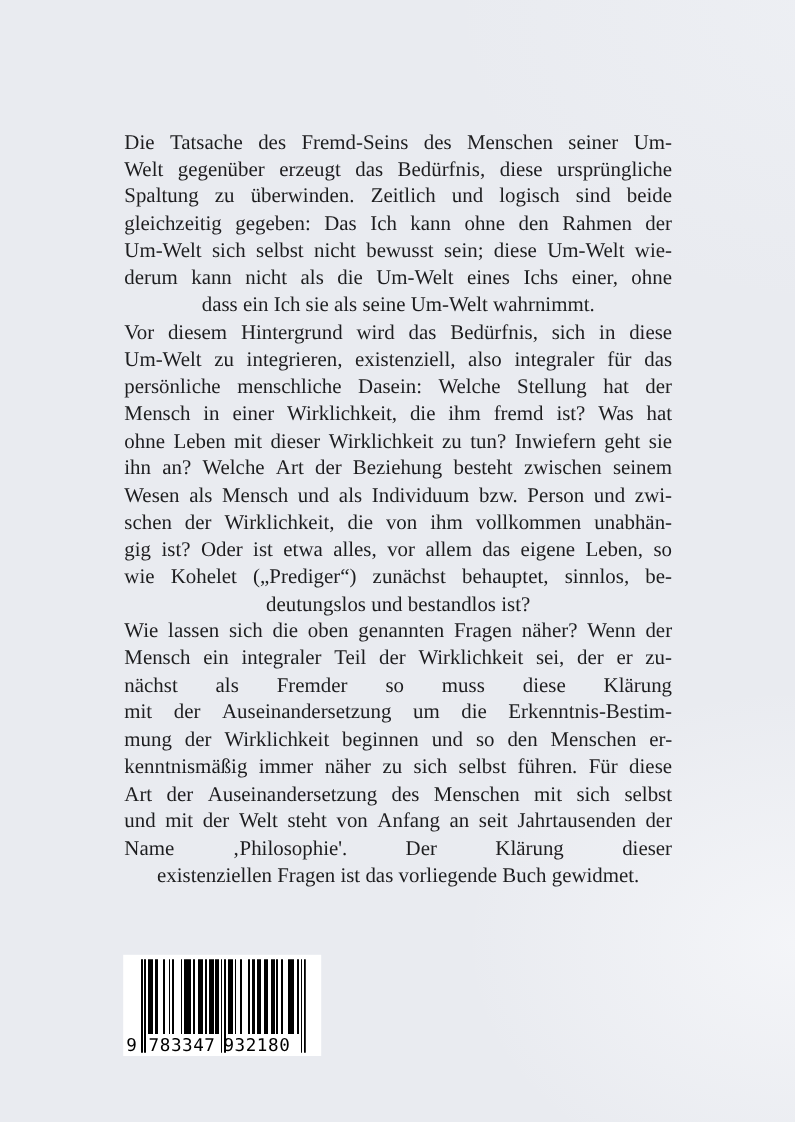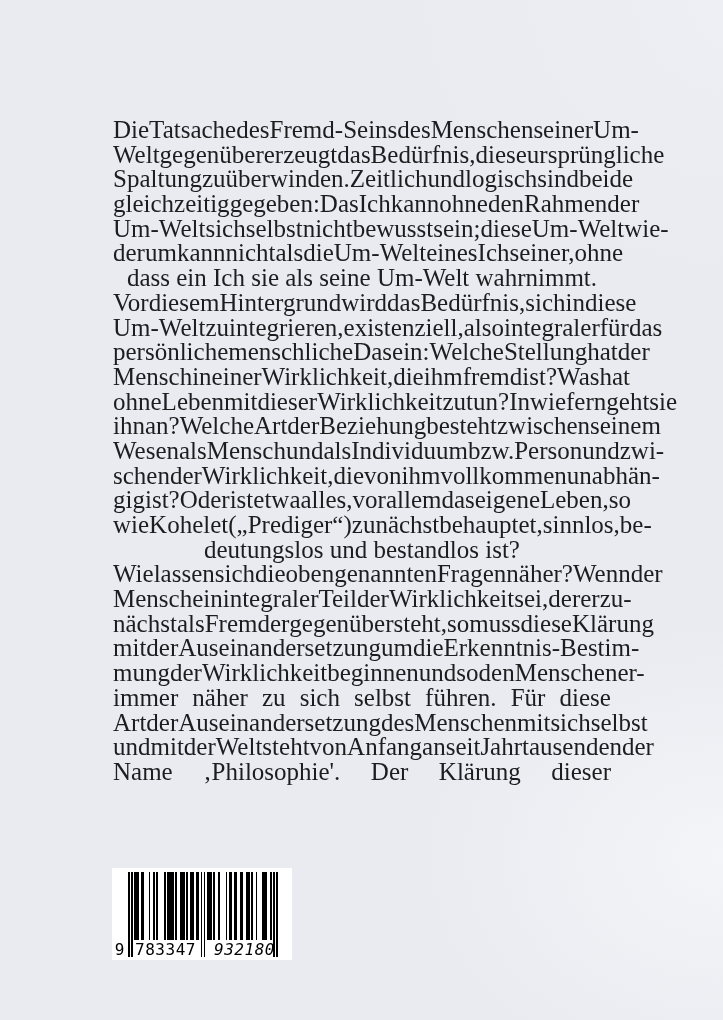--- a/index.html
+++ b/index.html
@@ -7,21 +7,21 @@
     width:723px;height:1020px;overflow:hidden;position:relative;
     background:
       radial-gradient(ellipse 430px 330px at 100% 84%, rgba(245,246,249,.9) 0%, rgba(245,246,249,0) 70%),
       radial-gradient(ellipse 500px 400px at 105% 0%, rgba(240,242,246,.6) 0%, rgba(240,242,246,0) 70%),
       #e9ebf0;
     font-family:"Liberation Serif", serif;
   }
   .cover{position:absolute;inset:0;}
   .blurb{
     position:absolute;left:113px;top:118px;width:498px;
-    font-size:25px;line-height:24.7px;color:#1d1d1f;
+    font-size:19px;line-height:24.7px;color:#1d1d1f;
     font-family:"Liberation Serif", serif;
   }
   .line{display:flex;justify-content:space-between;height:24.7px;}
   .line span{flex:0 0 auto;white-space:pre;}
   .line.last{display:block;text-align:center;}
   .barcode-box{
     position:absolute;left:112px;top:868px;width:180px;height:92px;
     background:#ffffff;
   }
   #barcode-svg{
@@ -29,21 +29,21 @@
     shape-rendering:crispEdges;
   }
   .bc-digit{
     position:absolute;bottom:2px;
     font-family:"DejaVu Sans Mono", monospace;
     font-size:16px;line-height:16px;color:#000;
     text-align:center;
   }
   .bc-lead{left:0px;width:15px;letter-spacing:0;}
   .bc-g1{left:21px;width:65px;letter-spacing:0.5px;}
-  .bc-g2{left:100px;width:65px;letter-spacing:0.5px;font-style:italic;}
+  .bc-g2{left:89px;width:65px;letter-spacing:0.5px;}
 </style>
 </head>
 <body>
 
 <div class="cover">
 
   <div class="blurb">
       <div class="line">
         <span>Die</span>
         <span>Tatsache</span>
@@ -240,21 +240,20 @@
         <span>Wirklichkeit</span>
         <span>sei,</span>
         <span>der</span>
         <span>er</span>
         <span>zu-</span>
       </div>
       <div class="line">
         <span>nächst</span>
         <span>als</span>
         <span>Fremder</span>
-        <span>gegenübersteht,</span>
         <span>so</span>
         <span>muss</span>
         <span>diese</span>
         <span>Klärung</span>
       </div>
       <div class="line">
         <span>mit</span>
         <span>der</span>
         <span>Auseinandersetzung</span>
         <span>um</span>
@@ -266,20 +265,21 @@
         <span>der</span>
         <span>Wirklichkeit</span>
         <span>beginnen</span>
         <span>und</span>
         <span>so</span>
         <span>den</span>
         <span>Menschen</span>
         <span>er-</span>
       </div>
       <div class="line">
+        <span>kenntnismäßig</span>
         <span>immer</span>
         <span>näher</span>
         <span>zu</span>
         <span>sich</span>
         <span>selbst</span>
         <span>führen.</span>
         <span>Für</span>
         <span>diese</span>
       </div>
       <div class="line">
@@ -305,20 +305,21 @@
         <span>Jahrtausenden</span>
         <span>der</span>
       </div>
       <div class="line">
         <span>Name</span>
         <span>‚Philosophie'.</span>
         <span>Der</span>
         <span>Klärung</span>
         <span>dieser</span>
       </div>
+      <div class="line last">existenziellen Fragen ist das vorliegende Buch gewidmet.</div>
     </div>
 
   <div class="barcode-box">
     <svg id="barcode-svg" viewBox="0 0 95 85" preserveAspectRatio="none" xmlns="http://www.w3.org/2000/svg">
         <rect x="0" y="0" width="1" height="85" fill="#000000"></rect>
         <rect x="2" y="0" width="1" height="85" fill="#000000"></rect>
         <rect x="4" y="0" width="1" height="68" fill="#000000"></rect>
         <rect x="5" y="0" width="1" height="68" fill="#000000"></rect>
         <rect x="6" y="0" width="1" height="68" fill="#000000"></rect>
         <rect x="8" y="0" width="1" height="68" fill="#000000"></rect>

